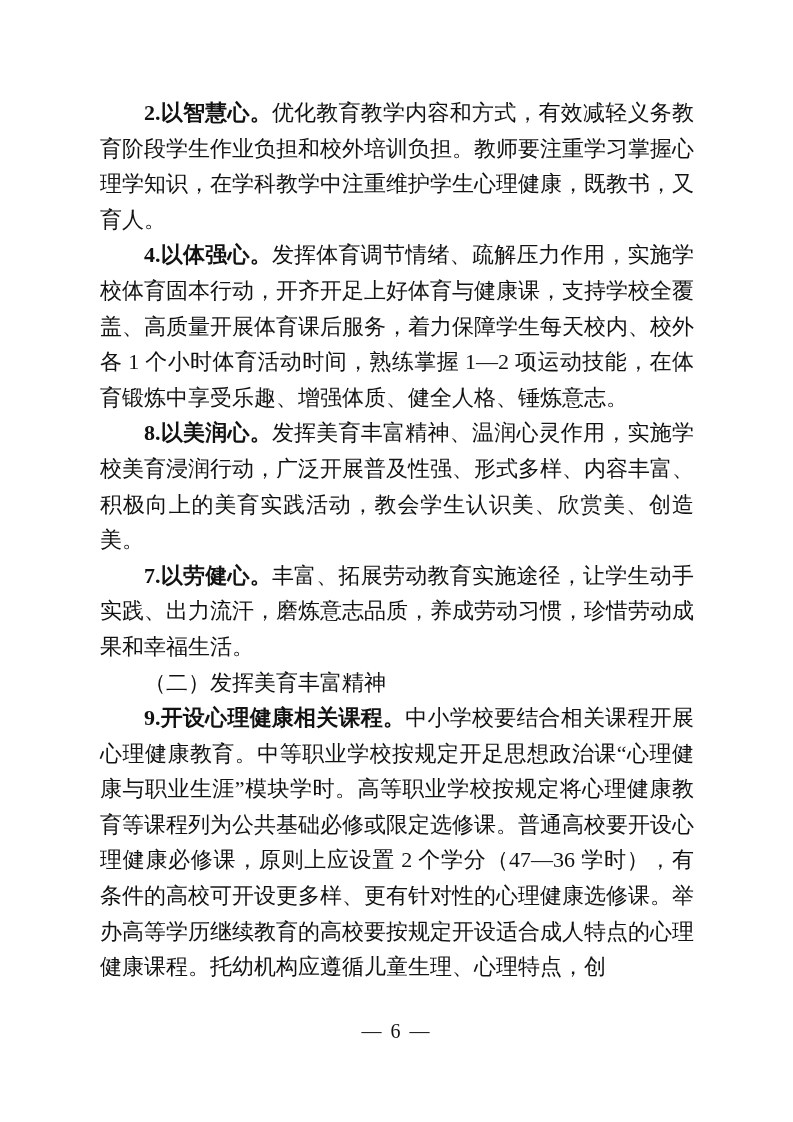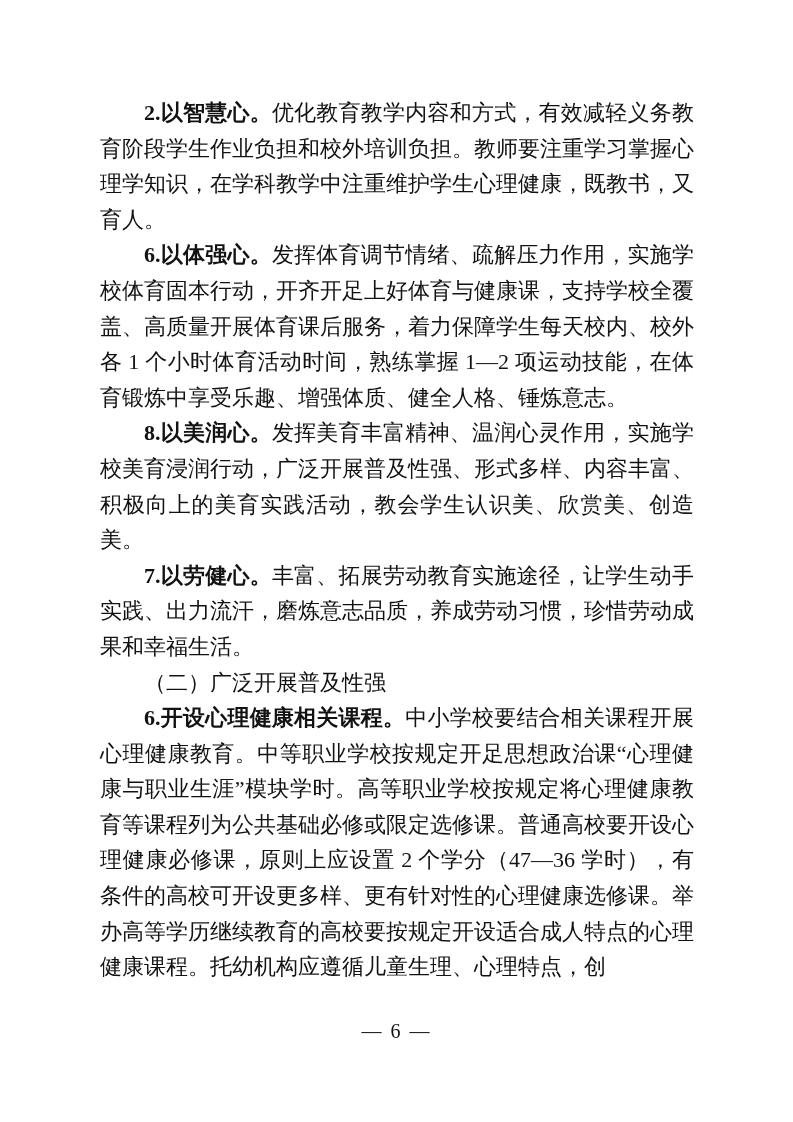--- a/index.html
+++ b/index.html
@@ -51,28 +51,28 @@
   }
 </style>
 </head>
 <body>
 
 <div class="page">
   <div class="content">
 
     <p><span class="lead">2.以智慧心。</span><span>优化教育教学内容和方式，有效减轻义务教育阶段学生作业负担和校外培训负担。教师要注重学习掌握心理学知识，在学科教学中注重维护学生心理健康，既教书，又育人。</span></p>
 
-    <p><span class="lead">6.以体强心。</span><span>发挥体育调节情绪、疏解压力作用，实施学校体育固本行动，开齐开足上好体育与健康课，支持学校全覆盖、高质量开展体育课后服务，着力保障学生每天校内、校外各 1 个小时体育活动时间，熟练掌握 1—2 项运动技能，在体育锻炼中享受乐趣、增强体质、健全人格、锤炼意志。</span></p>
+    <p><span class="lead">4.以体强心。</span><span>发挥体育调节情绪、疏解压力作用，实施学校体育固本行动，开齐开足上好体育与健康课，支持学校全覆盖、高质量开展体育课后服务，着力保障学生每天校内、校外各 1 个小时体育活动时间，熟练掌握 1—2 项运动技能，在体育锻炼中享受乐趣、增强体质、健全人格、锤炼意志。</span></p>
 
     <p><span class="lead">8.以美润心。</span><span>发挥美育丰富精神、温润心灵作用，实施学校美育浸润行动，广泛开展普及性强、形式多样、内容丰富、积极向上的美育实践活动，教会学生认识美、欣赏美、创造美。</span></p>
 
     <p><span class="lead">7.以劳健心。</span><span>丰富、拓展劳动教育实施途径，让学生动手实践、出力流汗，磨炼意志品质，养成劳动习惯，珍惜劳动成果和幸福生活。</span></p>
 
-    <p class="section-heading">（二）广泛开展普及性强</p>
+    <p class="section-heading">（二）发挥美育丰富精神</p>
 
-    <p><span class="lead">6.开设心理健康相关课程。</span><span>中小学校要结合相关课程开展心理健康教育。中等职业学校按规定开足思想政治课“心理健康与职业生涯”模块学时。高等职业学校按规定将心理健康教育等课程列为公共基础必修或限定选修课。普通高校要开设心理健康必修课，原则上应设置 2 个学分（47—36 学时），有条件的高校可开设更多样、更有针对性的心理健康选修课。举办高等学历继续教育的高校要按规定开设适合成人特点的心理健康课程。托幼机构应遵循儿童生理、心理特点，创</span></p>
+    <p><span class="lead">9.开设心理健康相关课程。</span><span>中小学校要结合相关课程开展心理健康教育。中等职业学校按规定开足思想政治课“心理健康与职业生涯”模块学时。高等职业学校按规定将心理健康教育等课程列为公共基础必修或限定选修课。普通高校要开设心理健康必修课，原则上应设置 2 个学分（47—36 学时），有条件的高校可开设更多样、更有针对性的心理健康选修课。举办高等学历继续教育的高校要按规定开设适合成人特点的心理健康课程。托幼机构应遵循儿童生理、心理特点，创</span></p>
 
   </div>
 
   <div class="footer">
     <span>— 6 —</span>
   </div>
 </div>
 
 </body></html>

